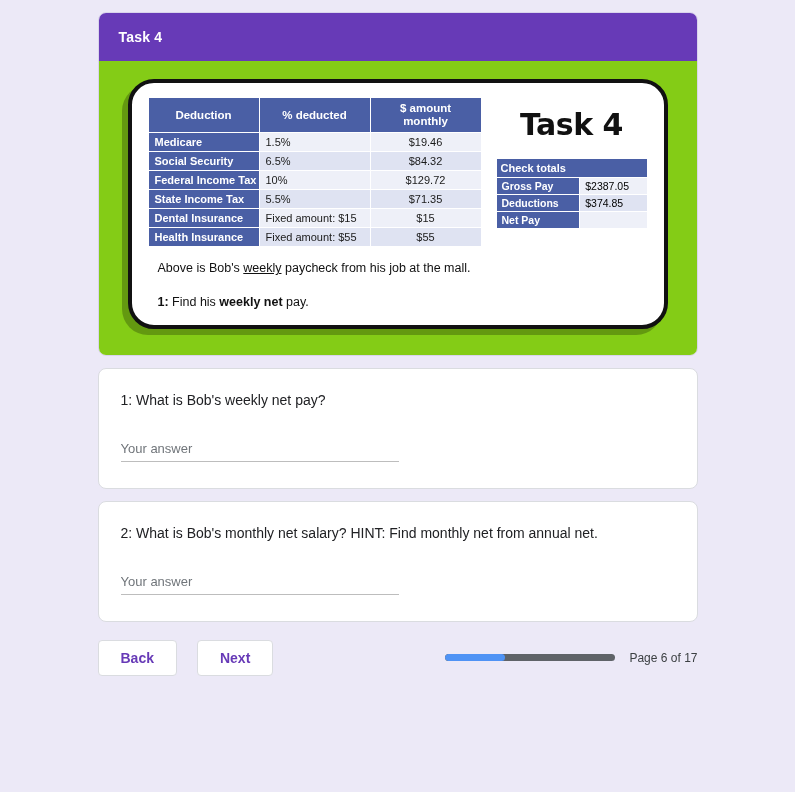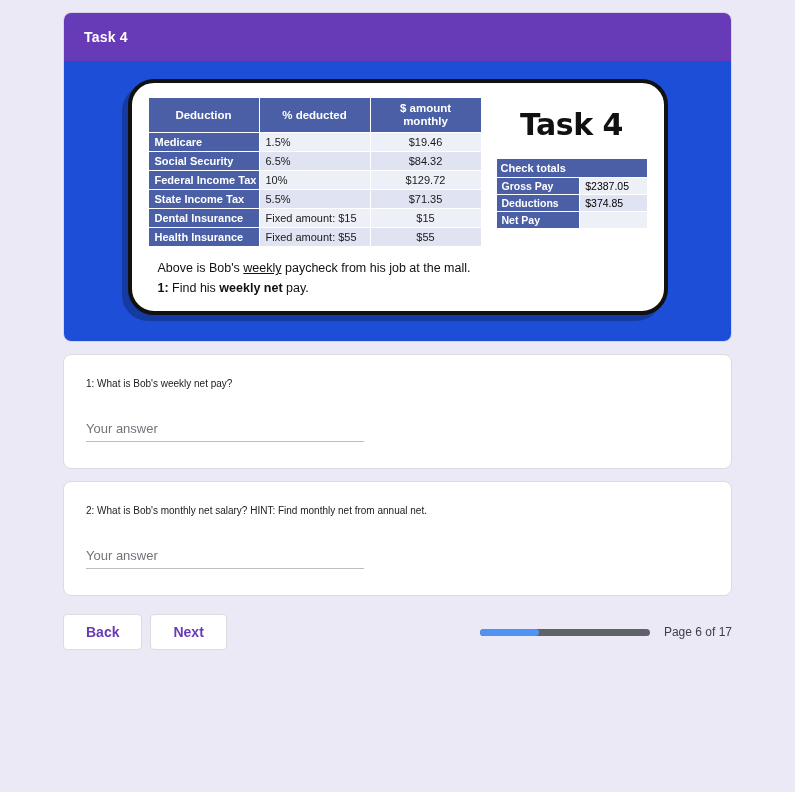--- a/index.html
+++ b/index.html
@@ -13,21 +13,21 @@
     font-family: "Liberation Sans", sans-serif;
     overflow: hidden;
   }
   .page {
     width: 795px;
     height: 792px;
     position: relative;
     box-sizing: border-box;
   }
   .form-wrap {
-    width: 669px;
+    width: 600px;
     margin: 0 auto;
     padding-top: 12px;
   }
 
   
   .card {
     background: #ffffff;
     border: 1px solid #dadce0;
     border-radius: 8px;
     box-sizing: border-box;
@@ -45,21 +45,21 @@
     align-items: center;
     padding: 0 20px;
   }
   .header-title {
     color: #ffffff;
     font-size: 14px;
     font-weight: bold;
     letter-spacing: 0.2px;
   }
   .header-body {
-    background: #1d4ed8;
+    background: #84cc16;
     padding: 18px 20px 26px 20px;
   }
 
   
   .worksheet {
     width: 540px;
     margin: 0 auto;
     position: relative;
     border: 4px solid #111;
     border-radius: 26px;
@@ -153,32 +153,32 @@
     font-size: 12.5px;
     color: #111;
     margin-top: 14px;
     padding-left: 10px;
   }
   .ws-caption .u { text-decoration: underline; }
   .ws-q {
     font-size: 12.5px;
     color: #111;
     padding-left: 10px;
-    margin-top: 6px;
+    margin-top: 20px;
   }
   .ws-q b { font-weight: bold; }
   .ws-hint { font-size: 10px; }
 
   
   .q-card {
     padding: 22px 22px 26px 22px;
     margin-bottom: 12px;
   }
   .q-title {
-    font-size: 10px;
+    font-size: 14px;
     color: #202124;
     line-height: 1.4;
     margin-bottom: 28px;
   }
   .answer-line {
     width: 278px;
     border: none;
     border-bottom: 1px solid #bdbdbd;
     outline: none;
     font-size: 13px;
@@ -198,21 +198,21 @@
   .btn {
     background: #ffffff;
     border: 1px solid #dadce0;
     border-radius: 4px;
     color: #673ab7;
     font-size: 14px;
     font-weight: bold;
     padding: 9px 22px;
     cursor: pointer;
     font-family: "Liberation Sans", sans-serif;
-    margin-right: 8px;
+    margin-right: 20px;
   }
   .spacer { flex: 1; }
   .progress {
     width: 170px;
     height: 7px;
     border-radius: 4px;
     background: #5f6368;
     overflow: hidden;
     margin-right: 14px;
   }

